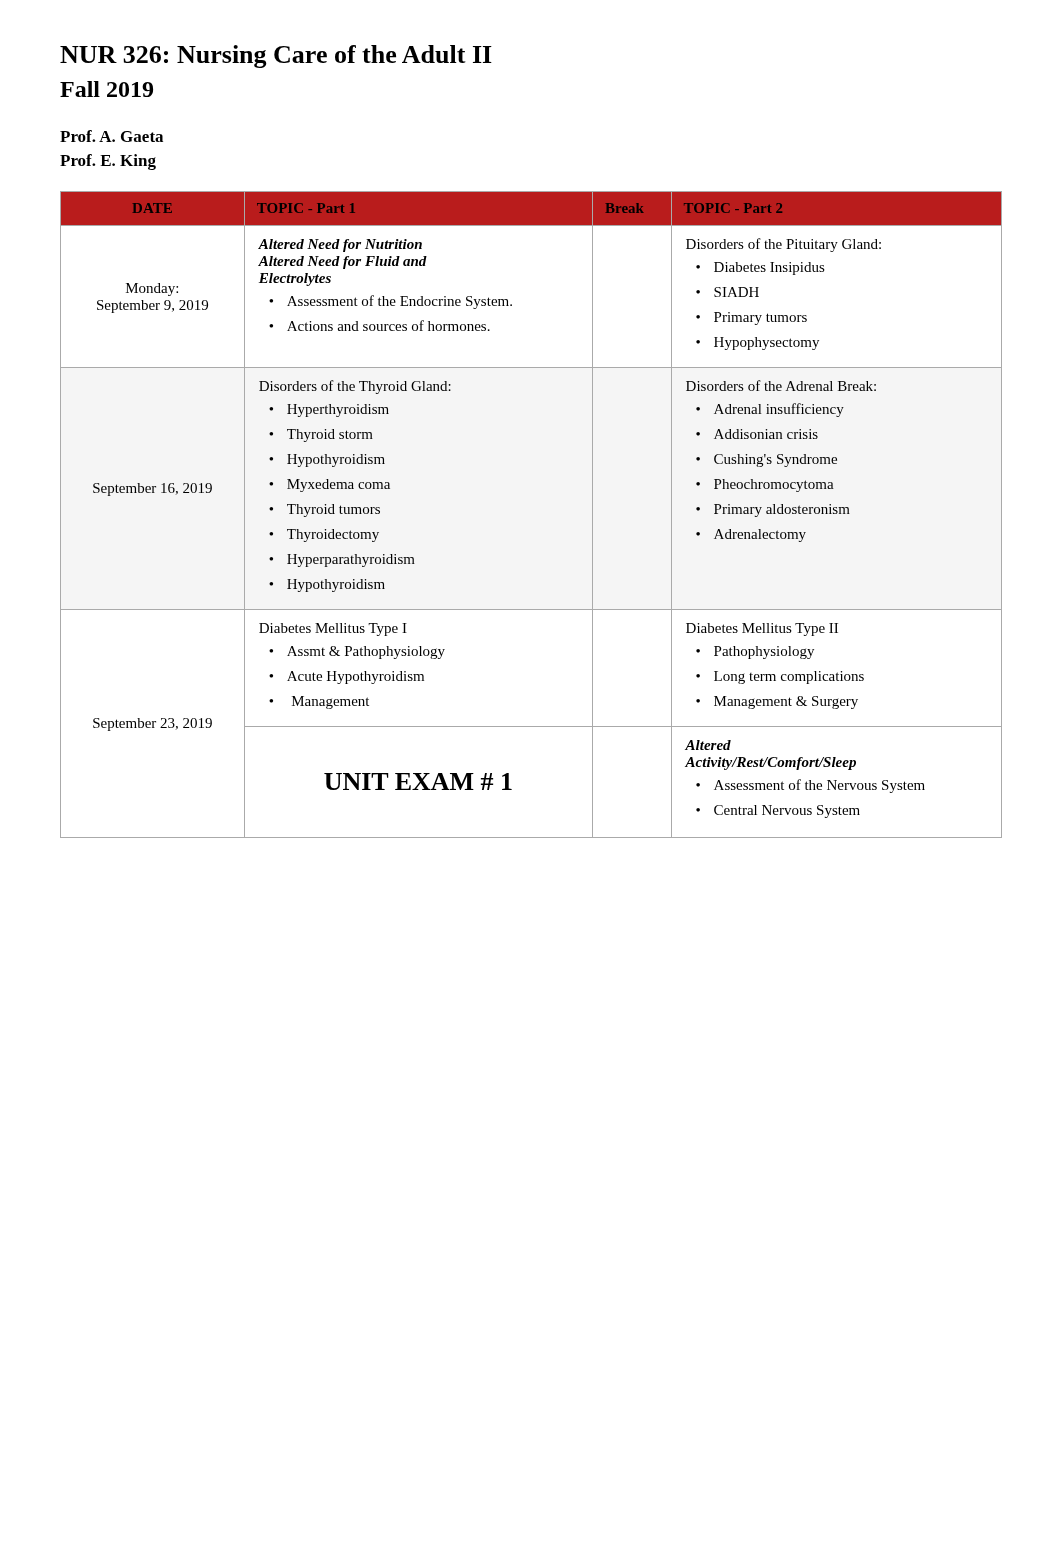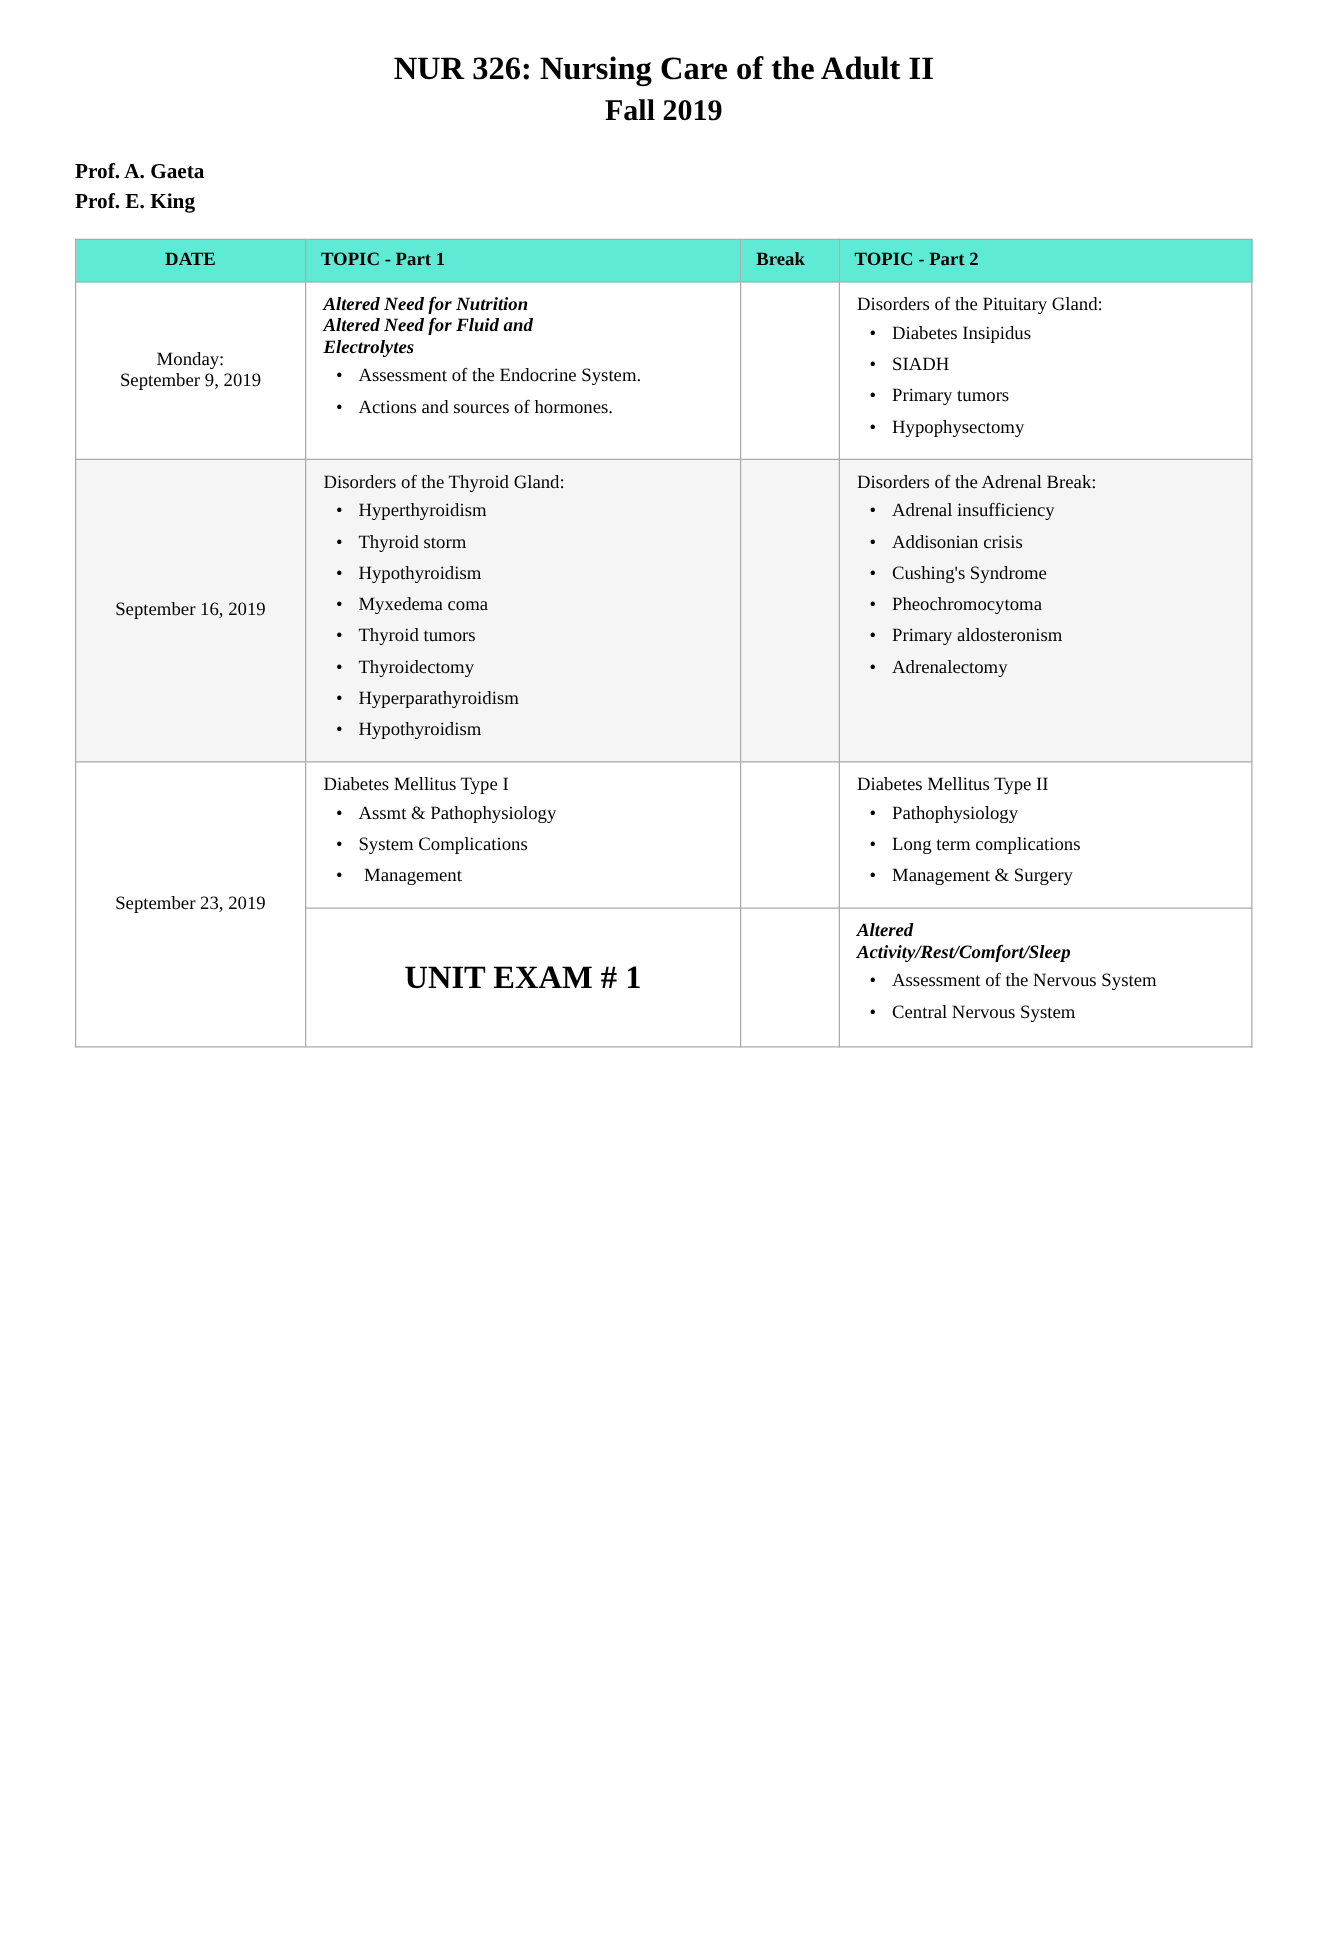--- a/index.html
+++ b/index.html
@@ -5,21 +5,20 @@
     * { box-sizing: border-box; margin: 0; padding: 0; }
     body {
       font-family: 'Times New Roman', Times, serif;
       background: #fff;
       color: #000;
       padding: 40px 60px;
       max-width: 1062px;
       margin: 0 auto;
     }
     .header {
-      text-align: center;
       margin-bottom: 24px;
     }
     .header h1 {
       font-size: 26px;
       font-weight: bold;
       margin-bottom: 6px;
     }
     .header h2 {
       font-size: 24px;
       font-weight: bold;
@@ -36,21 +35,21 @@
       font-size: 17px;
       font-weight: bold;
       margin-bottom: 4px;
     }
     table {
       width: 100%;
       border-collapse: collapse;
       font-size: 15px;
     }
     th {
-      background: #5eead4;
+      background: #b91c1c;
       border: 1px solid #aaa;
       padding: 8px 12px;
       text-align: left;
       font-weight: bold;
       font-size: 15px;
     }
     th.date-col { text-align: center; }
     td {
       border: 1px solid #aaa;
       padding: 10px 14px;
@@ -194,21 +193,21 @@
     </tr>
 
     <tr class="row-white">
       <td class="date-cell" rowspan="2">
         <span>September 23, 2019</span>
       </td>
       <td>
         <div class="normal-title">Diabetes Mellitus Type I</div>
         <ul>
           <li>Assmt &amp; Pathophysiology</li>
-          <li>System Complications</li>
+          <li>Acute Hypothyroidism</li>
           <li style="list-style:none; padding-left:0;">
             &nbsp;&nbsp;&nbsp;&nbsp;&nbsp;&nbsp;Management
           </li>
         </ul>
       </td>
       <td class="break-cell"></td>
       <td>
         <div class="normal-title">Diabetes Mellitus Type II</div>
         <ul>
           <li>Pathophysiology</li>

